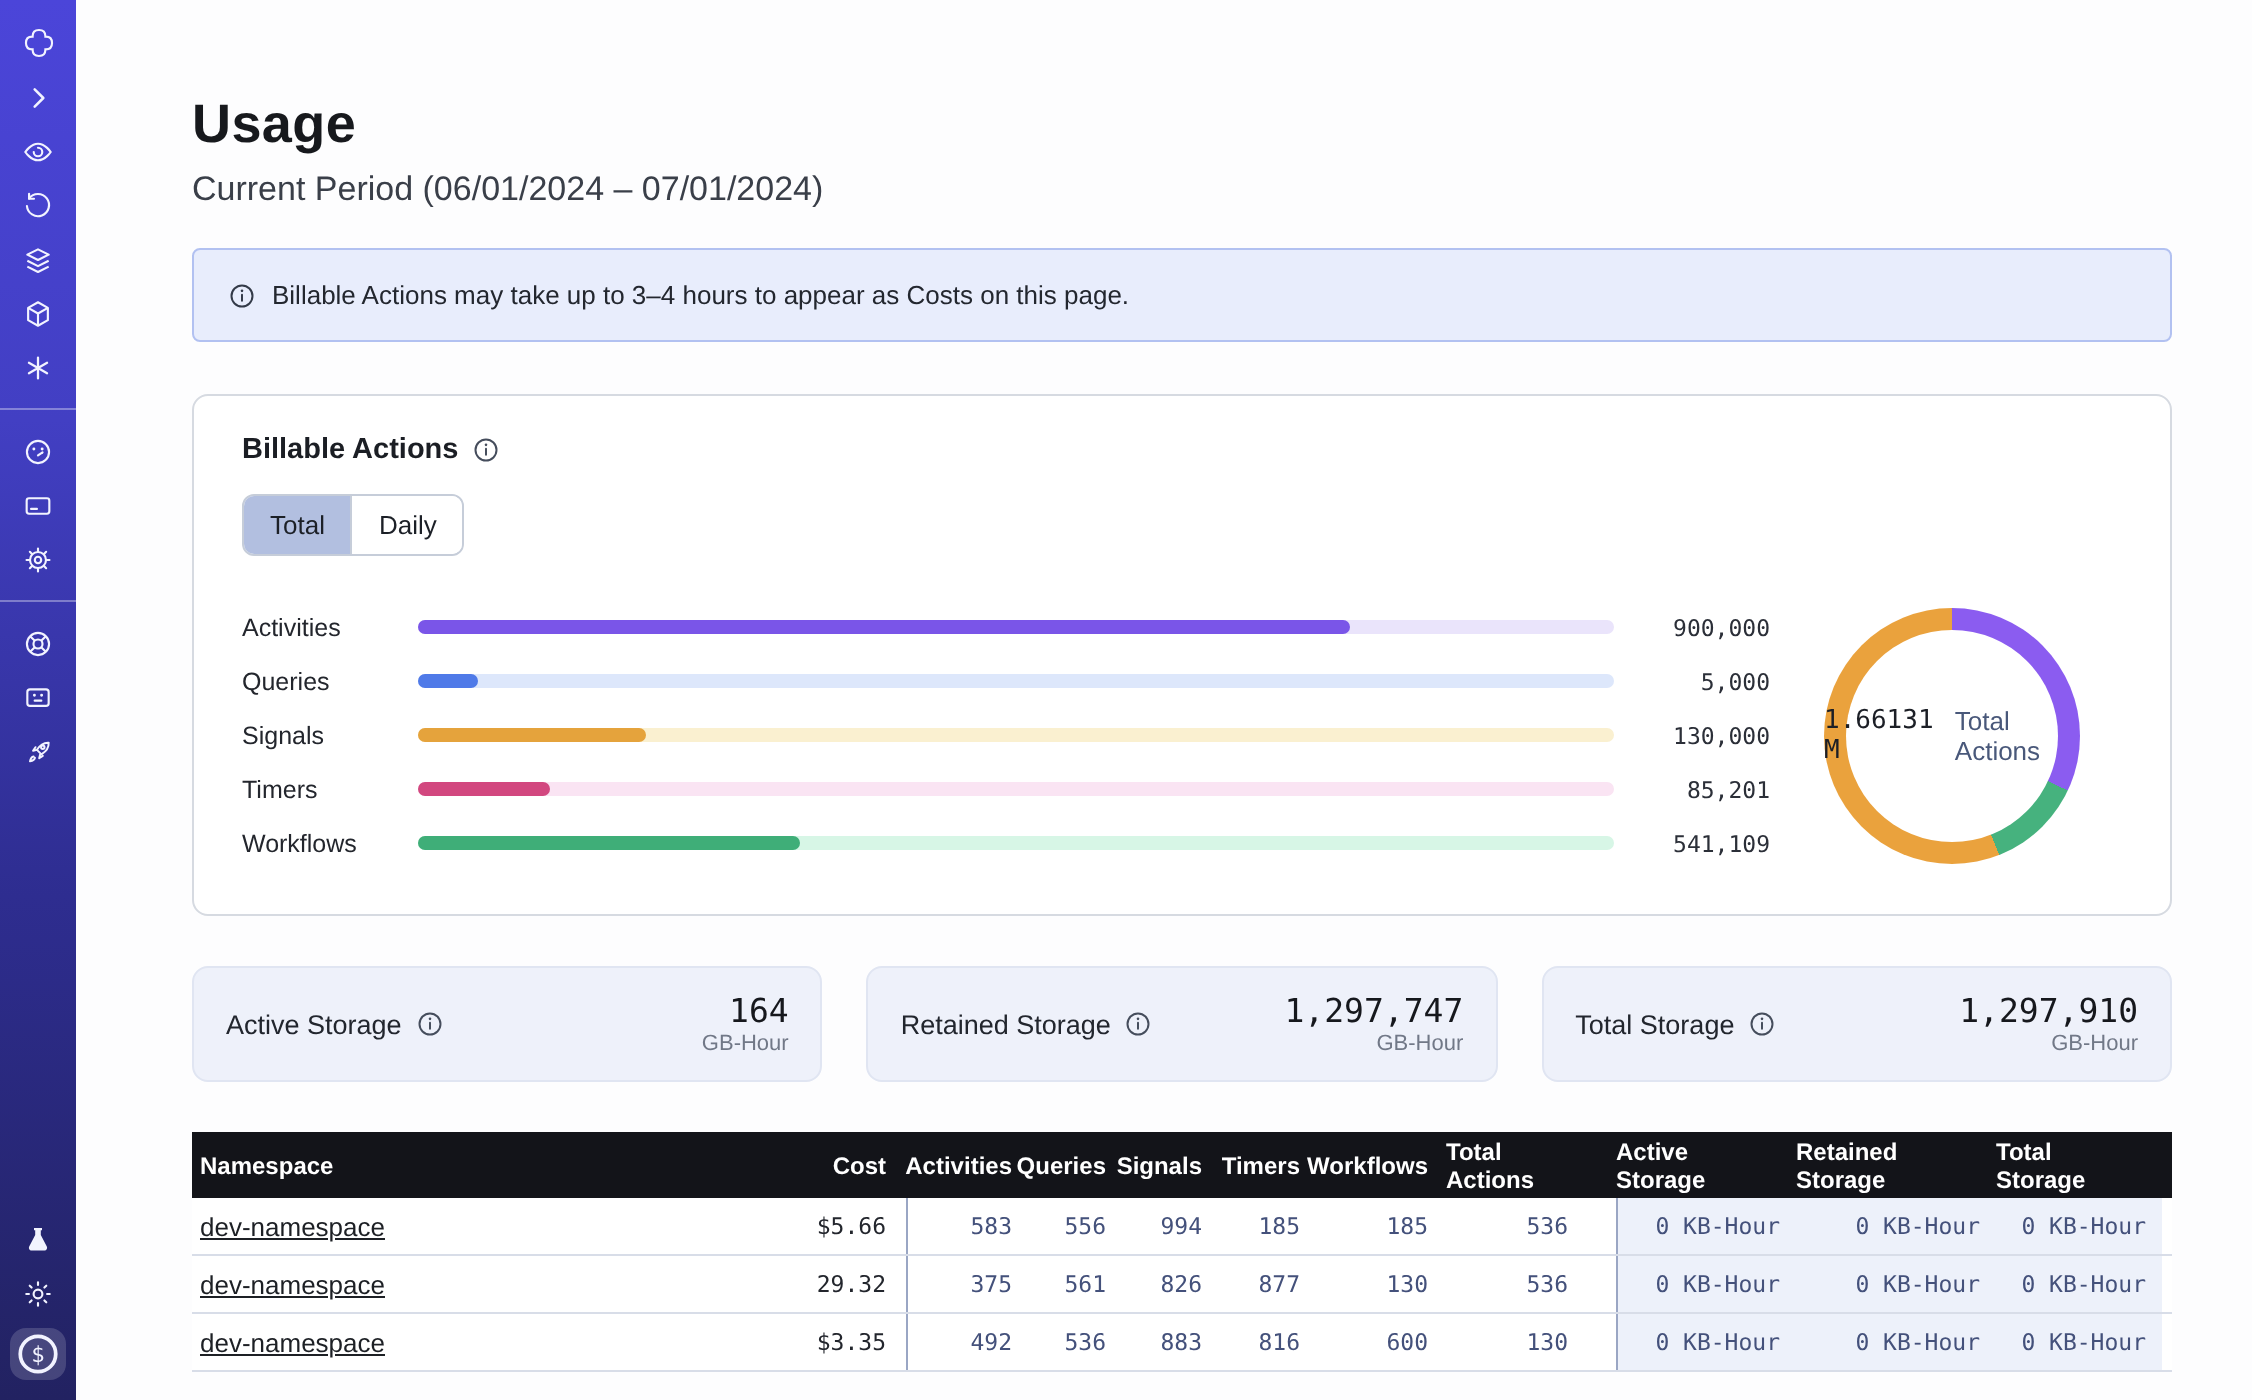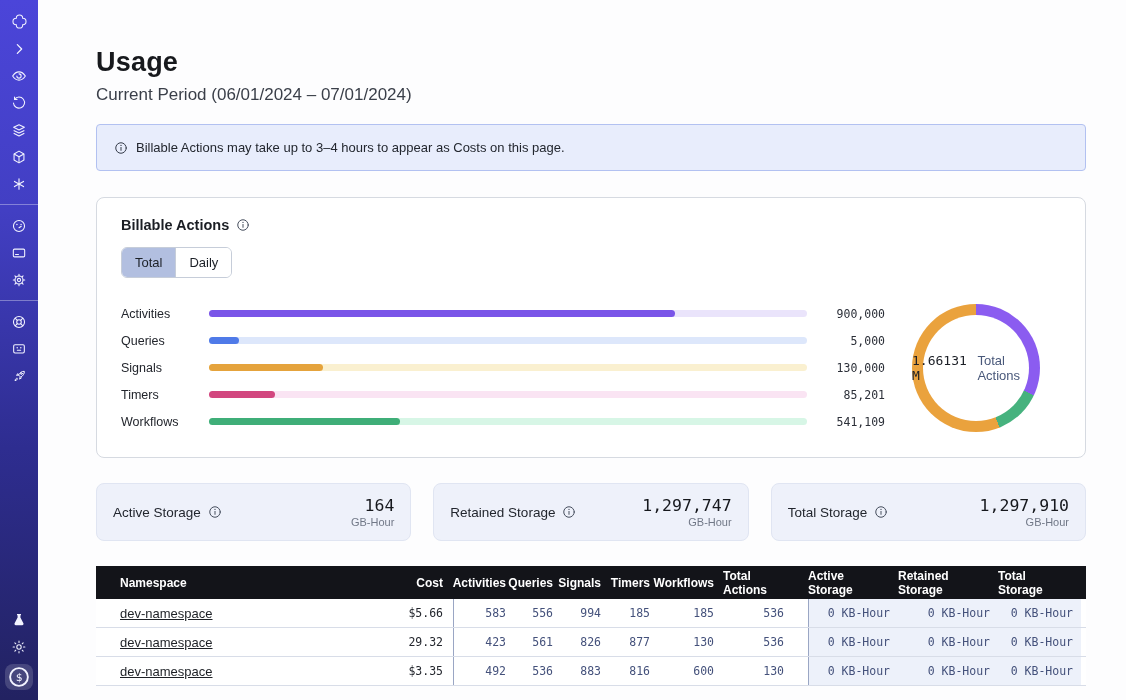--- a/index.html
+++ b/index.html
@@ -93,21 +93,21 @@
   .st-value { font-family:"DejaVu Sans Mono",monospace; font-size:16.5px; color:#16181d; }
   .st-unit { font-size:11px; color:#717887; margin-top:1px; }
 
   
   .tbl { margin-top:25px; --cols:261px 96px 62px 47px 48px 49px 64px 85px 90px 100px 83px; }
   .t-head { display:grid; grid-template-columns:var(--cols); background:#131419; color:#fff;
     height:33px; align-items:center; font-size:12px; font-weight:600; }
   .t-row { display:grid; grid-template-columns:var(--cols); height:29px;
     border-bottom:1px solid #d8dde8; background:#fff; }
   .t-cell { display:flex; align-items:center; height:100%; }
-  .c-ns { padding-left:24px; justify-content:flex-start; }
+  .c-ns { padding-left:4px; justify-content:flex-start; }
   .ns-link { font-size:13px; color:#1d2025; text-decoration:underline; cursor:pointer; }
   .c-cost { justify-content:flex-end; padding-right:10px;
     font-family:"DejaVu Sans Mono",monospace; font-size:11.5px; color:#23262d; }
   .c-num { justify-content:flex-end; padding-right:9px;
     font-family:"DejaVu Sans Mono",monospace; font-size:11.5px; color:#44517b; }
   .c-ta { justify-content:flex-end; padding-right:24px;
     font-family:"DejaVu Sans Mono",monospace; font-size:11.5px; color:#44517b; }
   .c-storage { justify-content:flex-end; padding-right:8px; background:#edf1fa;
     font-family:"DejaVu Sans Mono",monospace; font-size:11.5px; color:#44517b; }
   .b-actfirst { border-left:1px solid #9aa6c4; }
@@ -383,21 +383,21 @@
               <div class="t-cell c-ta">536</div>
               <div class="t-cell c-storage b-stfirst">0 KB-Hour</div>
               <div class="t-cell c-storage">0 KB-Hour</div>
               <div class="t-cell c-storage">0 KB-Hour</div>
             </div>
             <div class="t-row">
               <div class="t-cell c-ns">
                 <span class="ns-link">dev-namespace</span>
               </div>
               <div class="t-cell c-cost">29.32</div>
-              <div class="t-cell c-num b-actfirst">423</div>
+              <div class="t-cell c-num b-actfirst">375</div>
               <div class="t-cell c-num">561</div>
               <div class="t-cell c-num">826</div>
               <div class="t-cell c-num">877</div>
               <div class="t-cell c-num">130</div>
               <div class="t-cell c-ta">536</div>
               <div class="t-cell c-storage b-stfirst">0 KB-Hour</div>
               <div class="t-cell c-storage">0 KB-Hour</div>
               <div class="t-cell c-storage">0 KB-Hour</div>
             </div>
             <div class="t-row">

